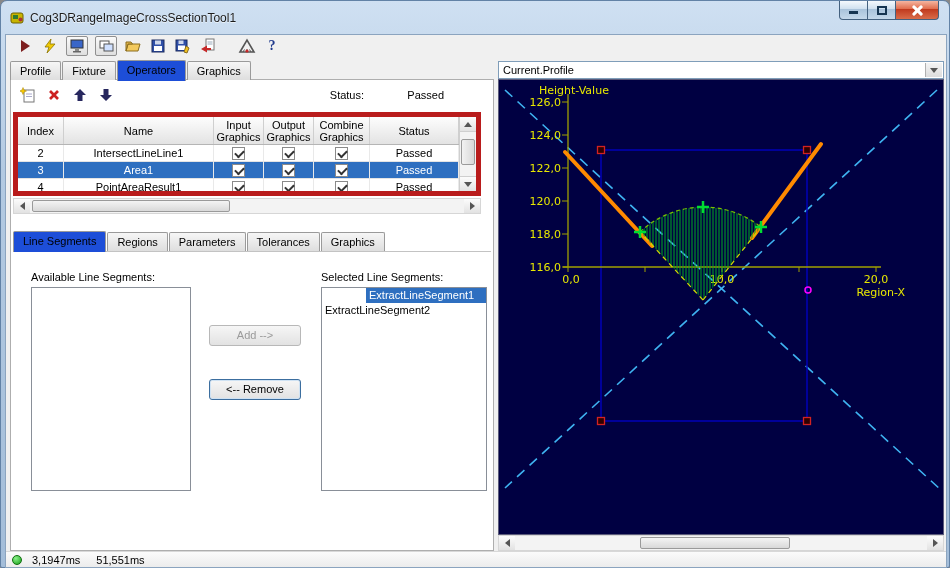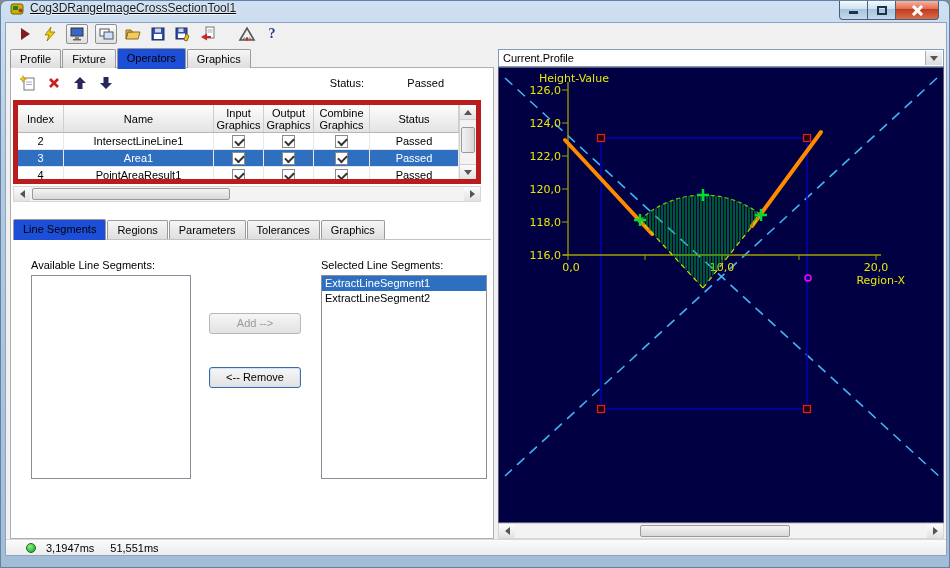--- a/index.html
+++ b/index.html
@@ -3,21 +3,21 @@
 <meta charset="utf-8">
 <style>
   * { margin:0; padding:0; box-sizing:border-box; }
   html,body { width:950px; height:568px; overflow:hidden; }
   body { font-family:"Liberation Sans",sans-serif; font-size:11px; color:#000; background:#888; }
 
   
   .window { width:950px; height:568px; padding:0 4px 8px; position:relative;
     background:linear-gradient(#cfe0f2,#b3cae2 30%,#a3bdd9);
     border:1px solid #6282a6; border-radius:7px 7px 2px 2px; }
-  .titlebar { height:21px; display:flex; align-items:flex-start; padding:0 4px;text-decoration:underline; }
+  .titlebar { height:33px; display:flex; align-items:center; padding:0 4px; }
   .titlebar .title { margin-left:5px; font-size:12px; color:#1b1b1b; text-shadow:0 1px 0 rgba(255,255,255,.6); }
   .app-icon { width:16px; height:16px; display:inline-flex; }
   .winbtns { position:absolute; top:0; right:10px; display:flex; }
   .wb { height:19px; display:flex; align-items:flex-start; justify-content:center;
     border:1px solid #44617f; border-top:none;
     background:linear-gradient(#f4f9fd,#cfe0ef 45%,#a9c3db 46%,#c4d8ea); }
   .wb.min { width:29px; border-radius:0 0 0 4px; }
   .wb.max { width:27px; border-left:none; border-right:none; }
   .wb.close { width:44px; border-radius:0 0 4px 0;
     background:linear-gradient(#f5b5a0,#e06a4a 45%,#c03a1e 46%,#d96c4a); }
@@ -87,35 +87,35 @@
 
   
   .subtabs { position:absolute; top:150px; left:2px; right:2px; height:22px; display:flex; align-items:flex-end; border-bottom:1px solid #c3c3c3; }
   .ls-page { position:absolute; top:173px; left:2px; right:2px; bottom:2px; background:#fff; }
   .ls-label { position:absolute; top:18px; }
   .lbl-avail { left:18px; } .lbl-sel { left:308px; }
   .listbox { position:absolute; top:34px; height:204px; background:#fff; border:1px solid #898f98; overflow:hidden; }
   .list-avail { left:18px; width:160px; }
   .list-sel { left:308px; width:166px; }
   .li { height:15px; line-height:15px; padding-left:3px; white-space:nowrap; }
-  .li.selected { background:#2e6fc0; color:#fff; }
+  .li.selected { background:#2e6fc0; color:#fff;margin-left:44px; }
   .btn { position:absolute; left:196px; width:92px; height:21px; font-size:11px;
     background:linear-gradient(#f6f6f6,#e2e2e2); border:1px solid #8e8f8f; border-radius:3px; text-align:center; line-height:19px; }
   .btn-add { top:72px; color:#9a9a9a; border-color:#b8b8b8; }
   .btn-remove { top:126px; border:1px solid #3c6e9f; box-shadow:inset 0 0 0 1px #cfe2f3; }
 
   
   .combo { height:18px; background:#fff; border:1px solid #7f9db9; position:relative; display:flex; align-items:center; padding-left:4px; }
   .combo-arrow { position:absolute; right:1px; top:1px; bottom:1px; width:17px; display:flex; align-items:center; justify-content:center;
     background:linear-gradient(#f4f4f4,#dcdcdc); border-left:1px solid #b0b0b0; }
   .plot { flex:1; background:#000042; border:1px solid #5a5a7a; overflow:hidden; }
   svg text { font-family:"DejaVu Sans",sans-serif; font-size:11px; fill:#e8e800; }
 
   
-  .statusbar { height:18px; border-top:1px solid #d8d8d8; background:linear-gradient(#fbfbfb,#ececec); display:flex; align-items:center; padding-left:20px; }
+  .statusbar { height:18px; border-top:1px solid #d8d8d8; background:linear-gradient(#fbfbfb,#ececec); display:flex; align-items:center; padding-left:6px; }
   .led { width:10px; height:10px; border-radius:50%; background:radial-gradient(circle at 35% 30%, #8af08a, #18a018); border:1px solid #0e6e0e; }
   .st-time1 { margin-left:10px; } .st-time2 { margin-left:16px; }
 </style>
 </head>
 <body>
 
 <div class="window">
   <div class="titlebar">
     <span class="app-icon">
       <svg width="16" height="16">

